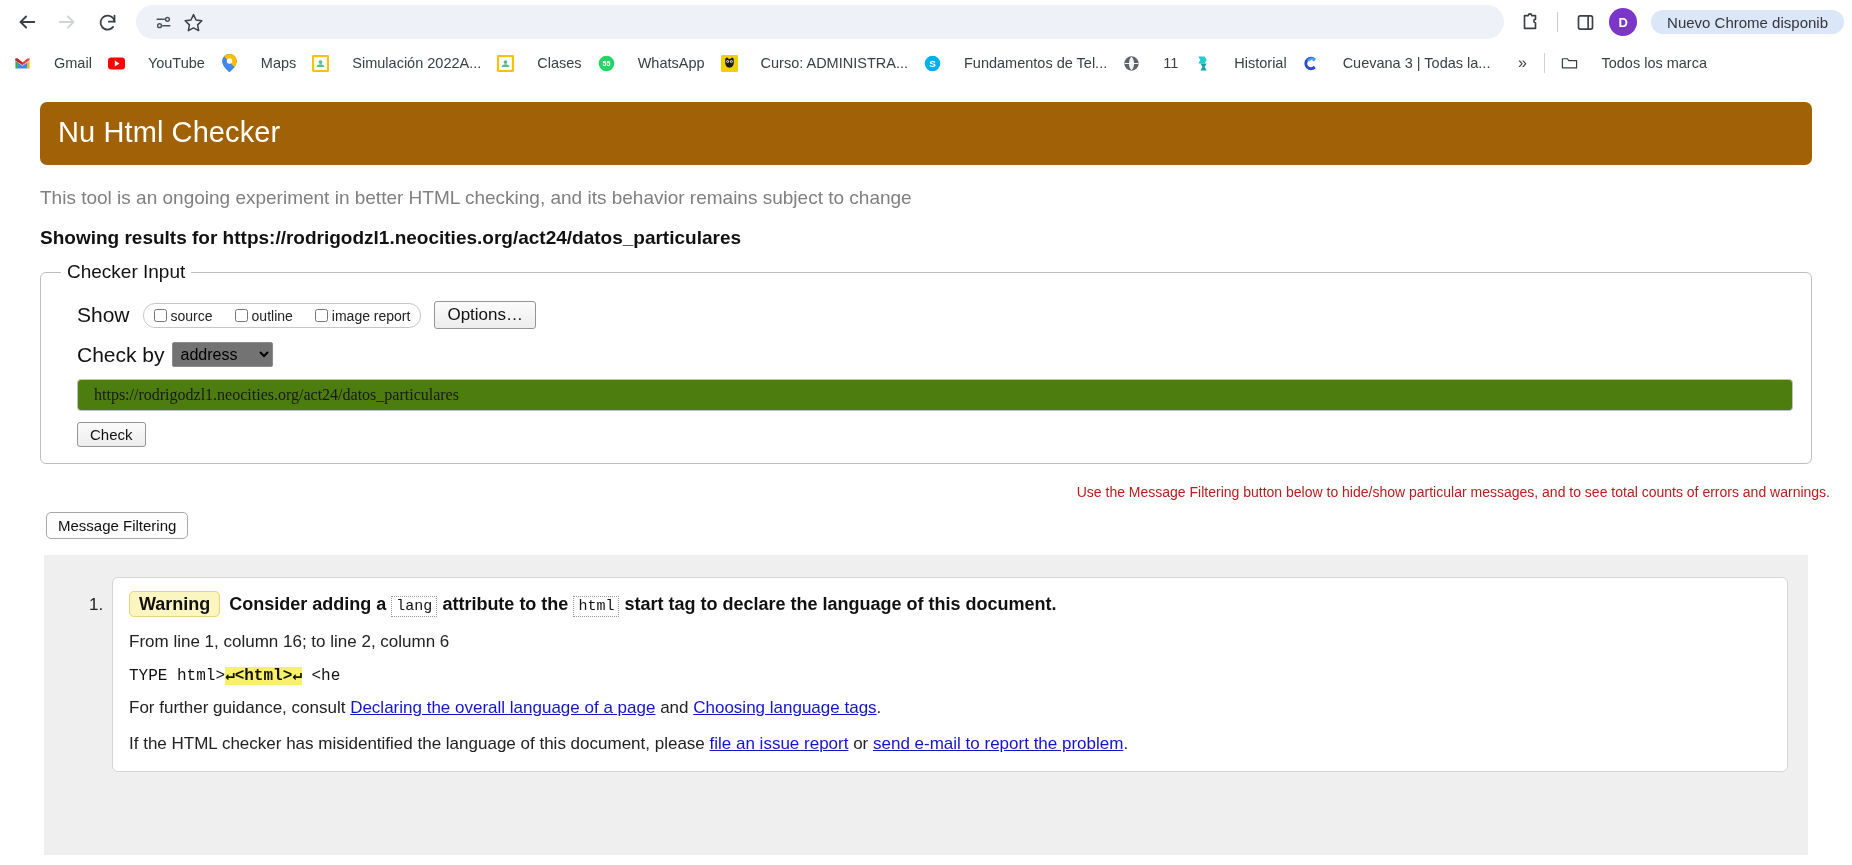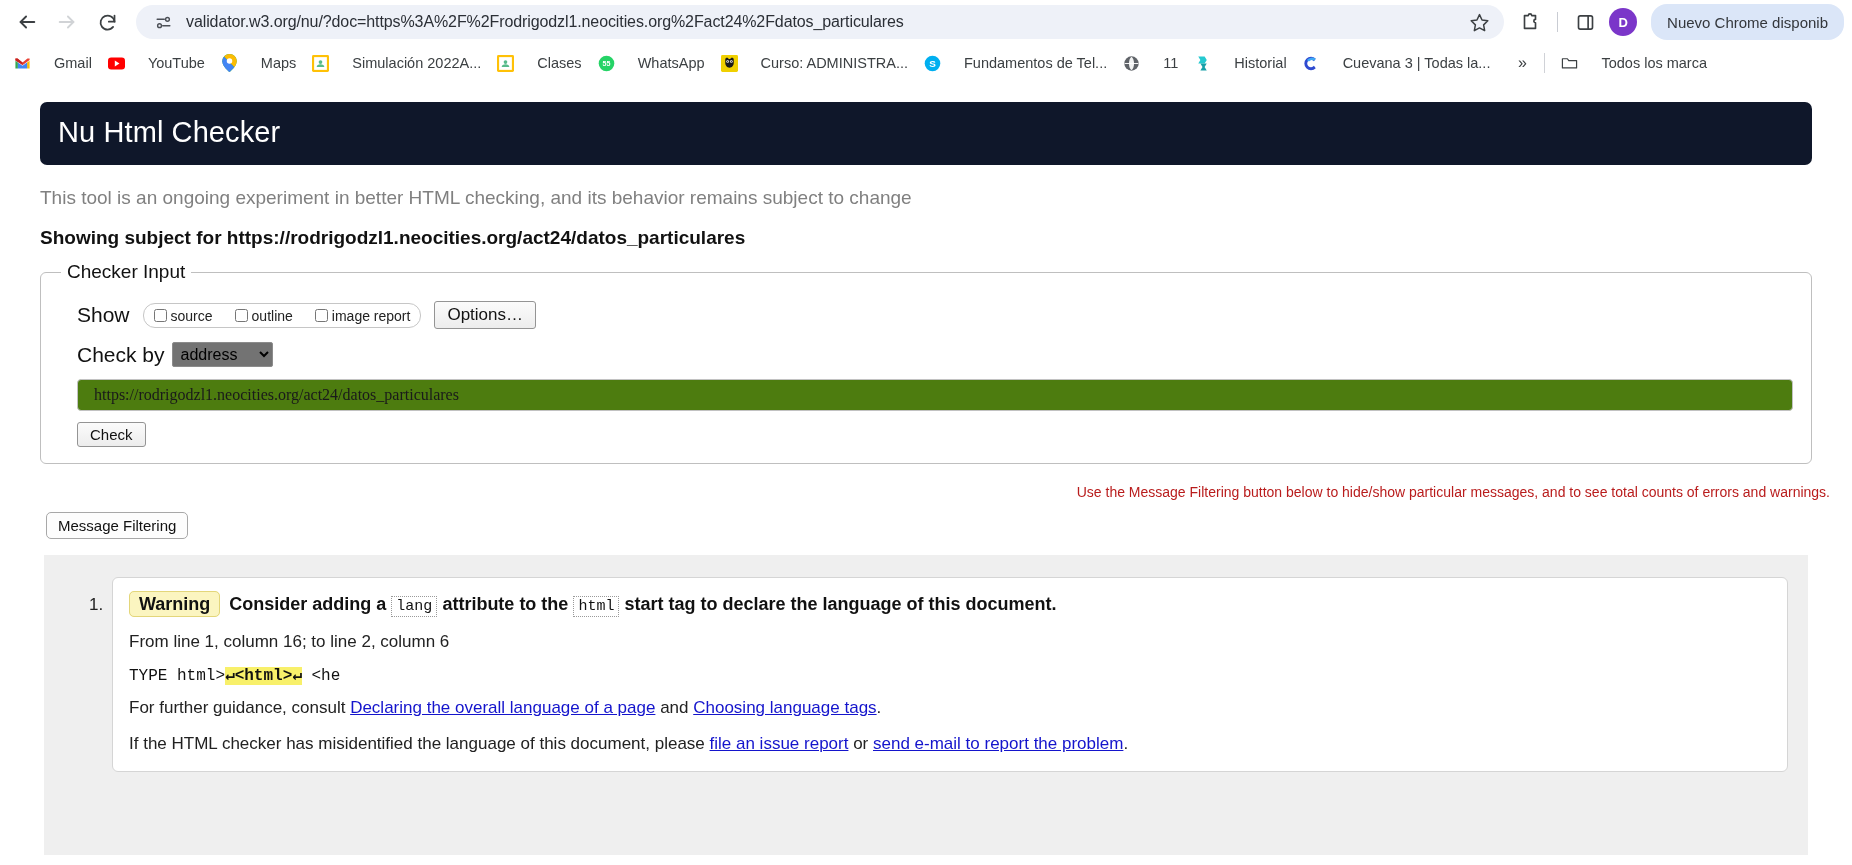--- a/index.html
+++ b/index.html
@@ -66,21 +66,21 @@
     margin: 0 7px; flex: 0 0 auto;
   }
   .avatar {
     width: 28px; height: 28px; border-radius: 50%;
     background: #7b36c9; color: #fff;
     font-size: 13px; font-weight: bold;
     display: flex; align-items: center; justify-content: center;
     flex: 0 0 auto; margin: 0 4px;
   }
   .chrome-pill {
-    height: 36px;
+    height: 24px;
     background: #dbe6f8;
     border-radius: 16px;
     display: flex; align-items: center;
     padding: 0 16px;
     font-size: 15px;
     color: #34373c;
     white-space: nowrap;
     margin-left: 8px;
     flex: 0 0 auto;
     overflow: hidden;
@@ -119,21 +119,21 @@
     background: #fff;
     padding: 0;
     height: 781px;
     overflow: hidden;
     position: relative;
     font-family: "Liberation Sans", sans-serif;
   }
   .content-wrap { padding: 20px 22px 0 22px; }
 
   .banner {
-    background: #0f172a;
+    background: #a16207;
     color: #ffffff;
     border-radius: 7px;
     padding: 14px 0 16px 18px;
     margin: 0 18px 0 18px;
     font-size: 29px;
     font-weight: normal;
     letter-spacing: 0.1px;
   }
 
   .intro {
@@ -329,21 +329,20 @@
 
     <div class="omnibox">
       <div class="omni-icon">
         <svg width="19" height="19" viewBox="0 0 24 24" fill="none" stroke="#4b4f56" stroke-width="1.8" stroke-linecap="round">
           <line x1="4" y1="8" x2="13" y2="8"></line>
             <circle cx="17" cy="8" r="2.4"></circle>
           <line x1="20" y1="16" x2="11" y2="16"></line>
             <circle cx="7" cy="16" r="2.4"></circle>
         </svg>
       </div>
-      <div class="omni-url">validator.w3.org/nu/?doc=https%3A%2F%2Frodrigodzl1.neocities.org%2Fact24%2Fdatos_particulares</div>
       <div class="omni-star">
         <svg width="21" height="21" viewBox="0 0 24 24" fill="none" stroke="#3c4043" stroke-width="1.7" stroke-linejoin="round">
           <polygon points="12,3 14.9,9.2 21.5,10 16.7,14.7 17.9,21.3 12,18.2 6.1,21.3 7.3,14.7 2.5,10 9.1,9.2"></polygon>
         </svg>
       </div>
     </div>
 
     <div class="tb-icon">
       <svg width="22" height="22" viewBox="0 0 24 24" fill="none" stroke="#3c4043" stroke-width="1.8" stroke-linejoin="round">
         <path d="M6 5h4.2a1.8 1.8 0 0 1 3.6 0H18v4.2a1.8 1.8 0 0 0 0 3.6V19H6z"></path>
@@ -499,21 +498,21 @@
   </div>
 </div>
 
 <div class="page">
   <div class="content-wrap">
 
     <div class="banner">Nu Html Checker</div>
 
     <div class="intro">This tool is an ongoing experiment in better HTML checking, and its behavior remains subject to change</div>
 
-    <div class="showing">Showing subject for https://rodrigodzl1.neocities.org/act24/datos_particulares</div>
+    <div class="showing">Showing results for https://rodrigodzl1.neocities.org/act24/datos_particulares</div>
 
     <fieldset class="checker">
       <legend>Checker Input</legend>
 
       <div class="row-show">
         <span class="lbl-show">Show</span>
         <span class="cb-group">
           <label class="cb">
             <input type="checkbox" style="">
             <span>source</span>

